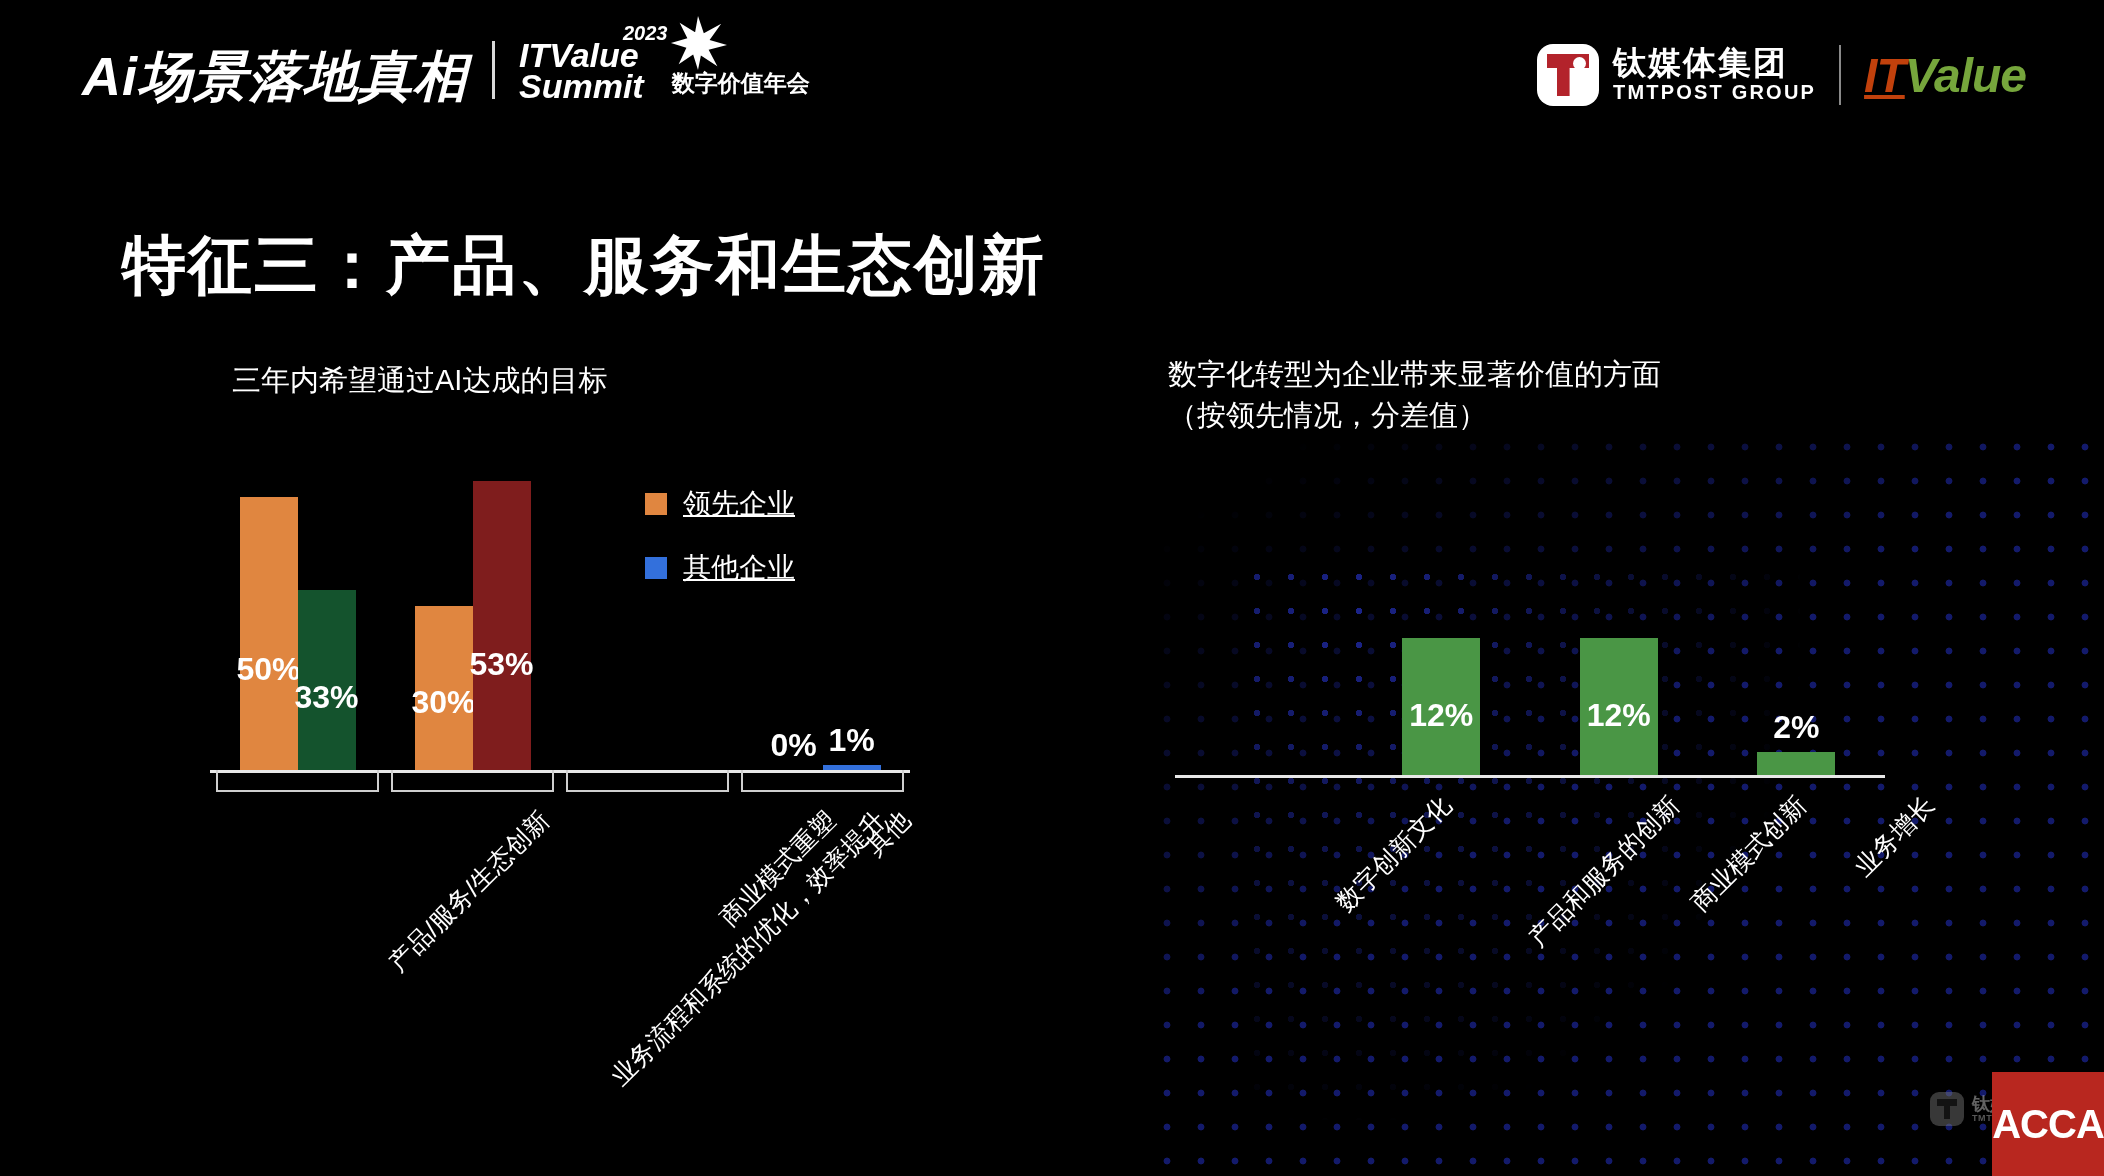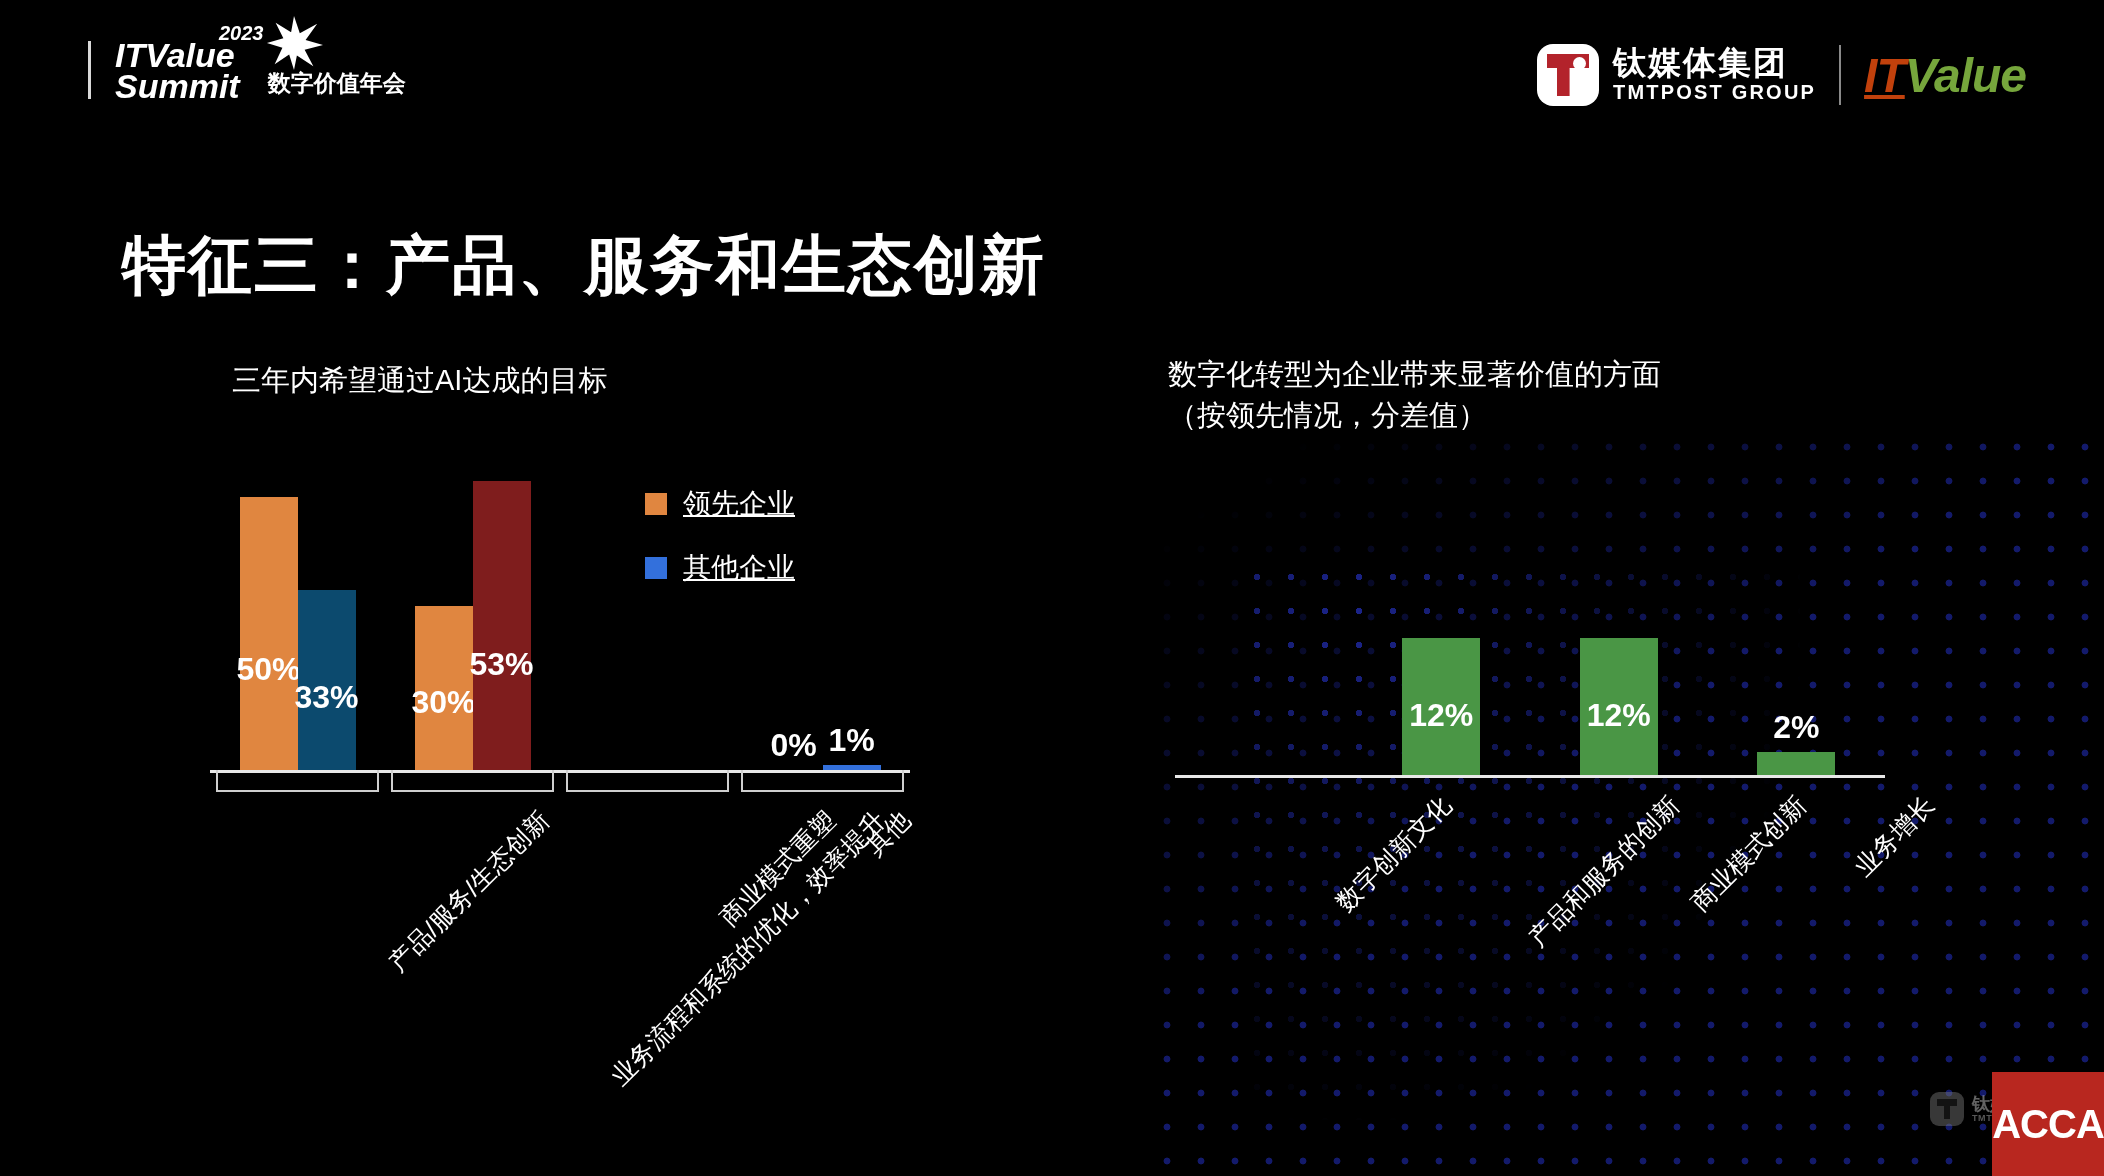--- a/index.html
+++ b/index.html
@@ -150,20 +150,23 @@
 </style>
 </head>
 <body>
 
 <div id="dot-field"></div>
 <div id="dot-field-2"></div>
 
 <div id="header">
 
   <div id="brand-left">
+    <div id="brand-ai">
+      <span class="ai">Ai</span><span>场景落地真相</span>
+    </div>
     <div id="brand-divider"></div>
     <div id="brand-itv">
       <span class="l1">ITValue</span>
       <span class="l2">Summit</span>
       <span id="brand-year">2023</span>
       <svg id="brand-star" viewBox="0 0 60 60">
         <polygon points="30,2 36,20 54,10 42,27 60,32 41,37 50,54 33,43 30,58 25,42 10,52 18,35 2,30 19,25 11,9 27,19" fill="#ffffff"></polygon>
       </svg>
     </div>
     <div id="brand-sub">数字价值年会</div>
@@ -203,21 +206,21 @@
     <span class="legend-text">其他企业</span>
   </div>
 </div>
 
 <div id="chart-left" class="chart" style="left:210px; top:470px; width:700px; height:390px;">
     <div class="axis-line" style="top: 300px;"></div>
     <div class="group" style="left: 0px; width: 175px; bottom: 90px; gap: 0px;">
       <div class="bar" style="width: 58px; height: 272.727px; background: rgb(224, 134, 64);">
         <span class="bar-label" style="bottom: 82px;">50%</span>
       </div>
-      <div class="bar" style="width: 58px; height: 180px; background: #0c4a6e;">
+      <div class="bar" style="width: 58px; height: 180px; background: #14532d;">
         <span class="bar-label" style="bottom: 54px;">33%</span>
       </div>
     </div>
     <div class="tickbar" style="top: 320px; left: 6px; width: 163px;"></div>
     <div class="tick" style="top: 300px; height: 22px; left: 6px;"></div>
     <div class="tick" style="top: 300px; height: 22px; left: 167px;"></div>
     <div class="cat-label" style="left: 108.5px; top: 334px;">产品/服务/生态创新</div>
     <div class="group" style="left: 175px; width: 175px; bottom: 90px; gap: 0px;">
       <div class="bar" style="width: 58px; height: 163.636px; background: rgb(224, 134, 64);">
         <span class="bar-label" style="bottom: 49px;">30%</span>

